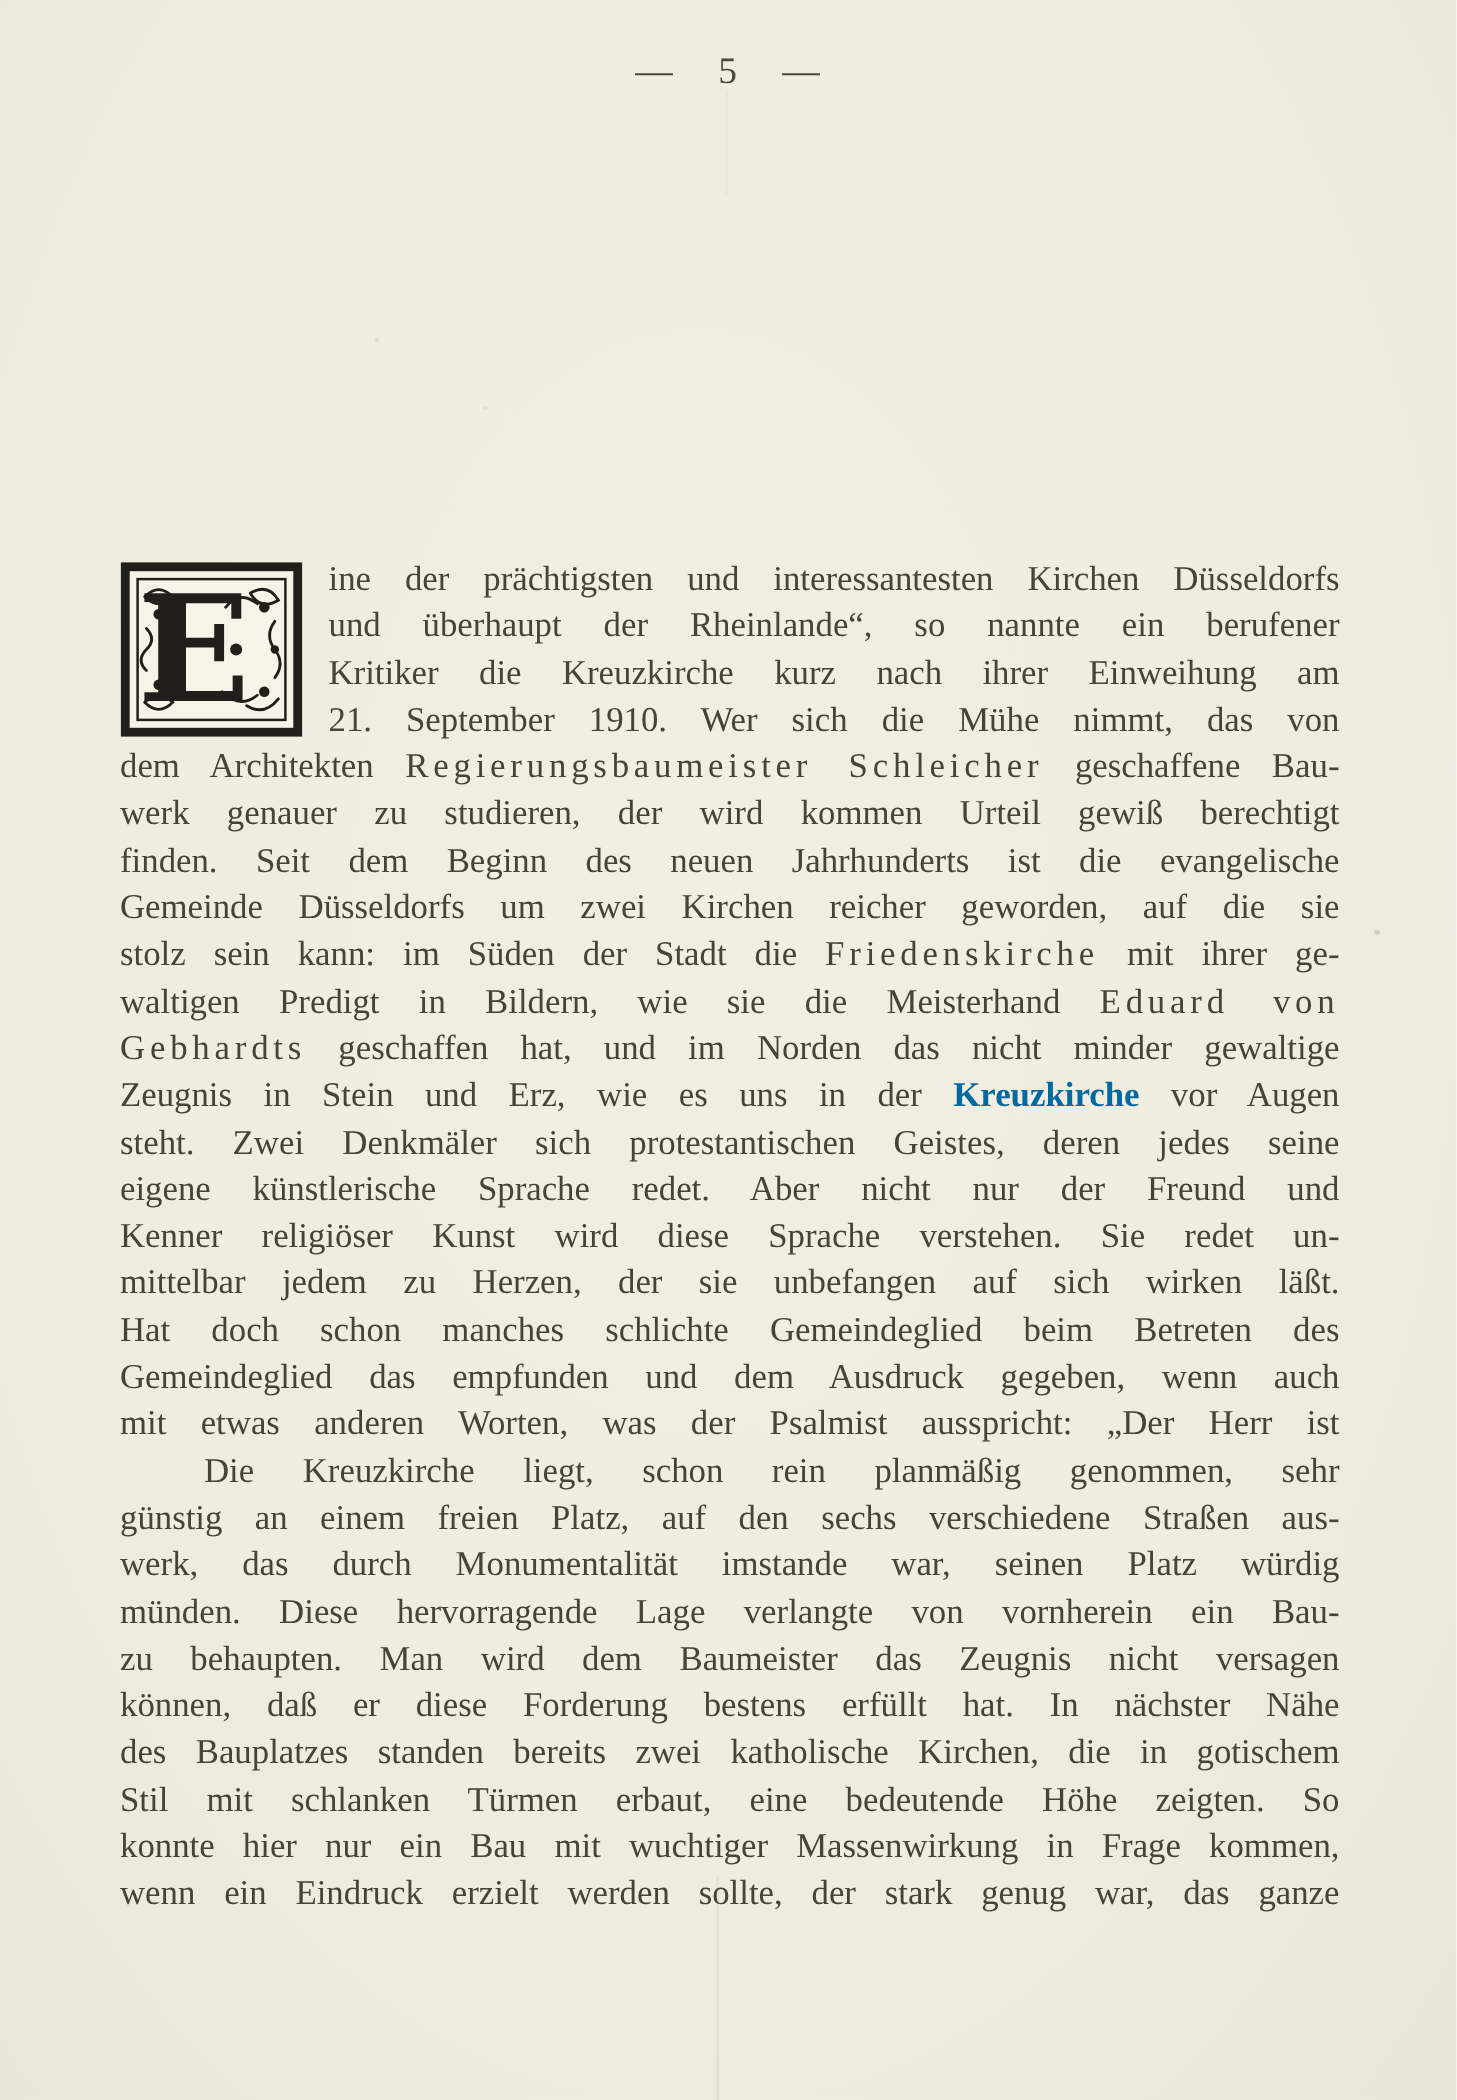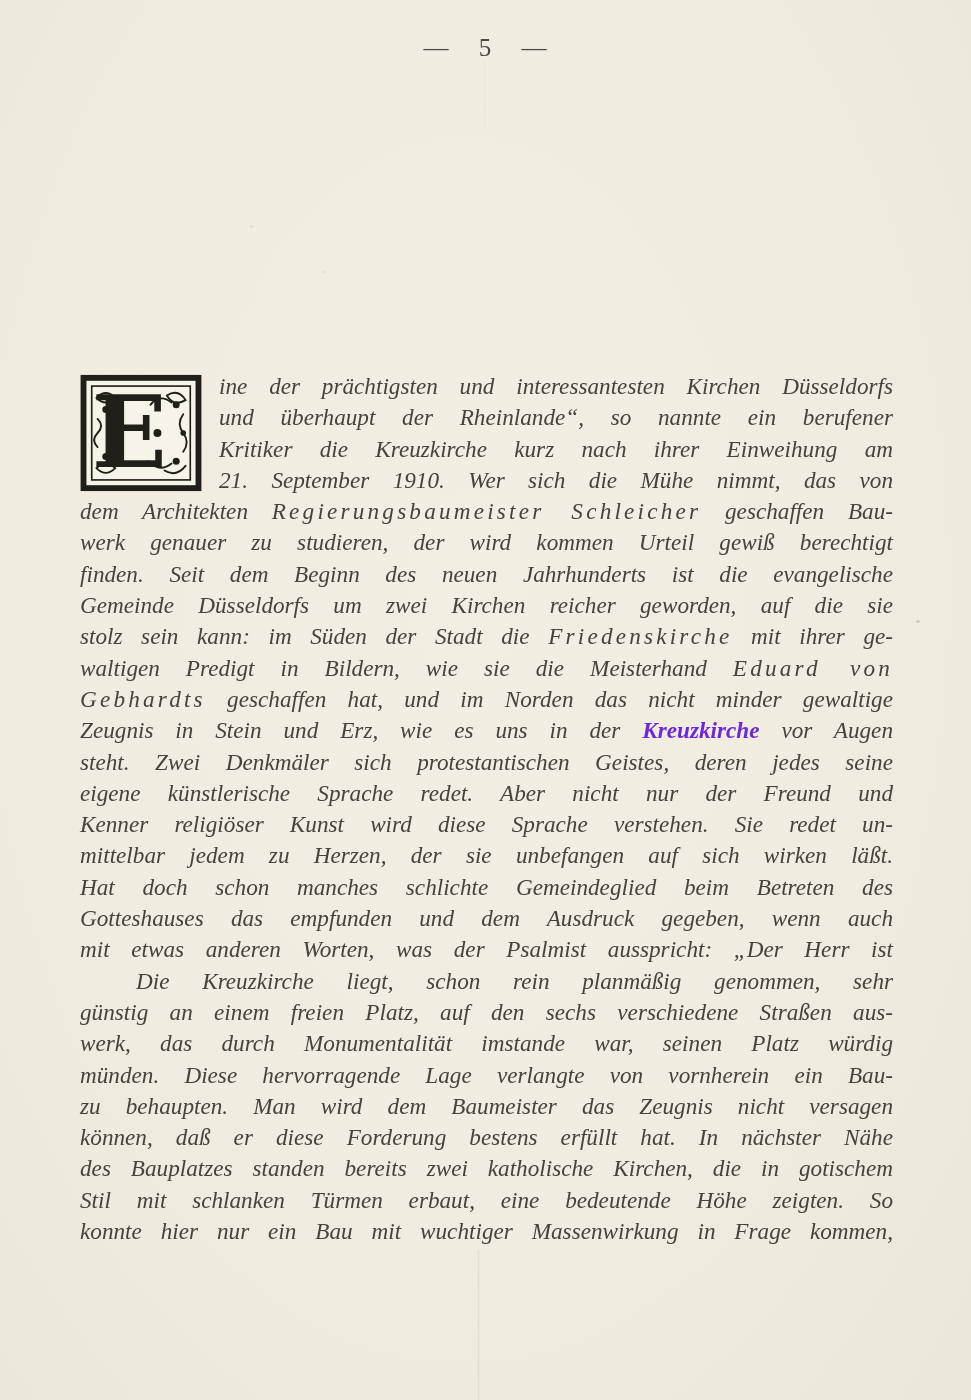--- a/index.html
+++ b/index.html
@@ -20,26 +20,25 @@
     text-rendering:optimizeLegibility;
   }
   .paragraph{margin:0;}
   .dropcap{
     float:left;width:122px;height:118px;margin:3px 17px 0 0;
   }
   .dropcap svg{display:block;width:100%;height:100%;}
   .line{
     text-align:justify;text-align-last:justify;
     white-space:normal;
-    font-style:italic;
   }
   .line.lastline{text-align-last:left;}
   .line.indent{text-indent:56px;}
   .seg-spaced{letter-spacing:3.2px;}
-  .seg-bold{font-weight:bold;color:#6d28d9;}
+  .seg-bold{font-weight:bold;color:#0369a1;}
   .speck{position:absolute;border-radius:50%;background:#b9b4a4;}
   .crease{
     position:absolute;width:3px;background:linear-gradient(to right, rgba(120,115,95,0), rgba(120,115,95,0.10), rgba(120,115,95,0));
   }
 </style>
 </head>
 <body>
 
 <div class="page-number">— 5 —</div>
 
@@ -68,46 +67,47 @@
         <circle cx="66" cy="50" r="3.4"></circle>
         <circle cx="88" cy="50" r="2.4"></circle>
       </g>
       <text x="42" y="79" text-anchor="middle" font-family="'DejaVu Serif', serif" font-weight="bold" font-size="84" fill="#211f19" class="dropcap-letter">E</text>
     </svg>
   </div>
 <div class="line"><span class="seg-normal">ine der prächtigsten und interessantesten Kirchen Düsseldorfs</span></div>
       <div class="line"><span class="seg-normal">und überhaupt der Rheinlande“, so nannte ein berufener</span></div>
       <div class="line"><span class="seg-normal">Kritiker die Kreuzkirche kurz nach ihrer Einweihung am</span></div>
       <div class="line"><span class="seg-normal">21. September 1910. Wer sich die Mühe nimmt, das von</span></div>
-      <div class="line"><span class="seg-normal">dem Architekten </span><span class="seg-spaced">Regierungsbaumeister Schleicher</span><span class="seg-normal"> geschaffen Bau-</span></div>
+      <div class="line"><span class="seg-normal">dem Architekten </span><span class="seg-spaced">Regierungsbaumeister Schleicher</span><span class="seg-normal"> geschaffene Bau-</span></div>
       <div class="line"><span class="seg-normal">werk genauer zu studieren, der wird kommen Urteil gewiß berechtigt</span></div>
       <div class="line"><span class="seg-normal">finden. Seit dem Beginn des neuen Jahrhunderts ist die evangelische</span></div>
       <div class="line"><span class="seg-normal">Gemeinde Düsseldorfs um zwei Kirchen reicher geworden, auf die sie</span></div>
       <div class="line"><span class="seg-normal">stolz sein kann: im Süden der Stadt die </span><span class="seg-spaced">Friedenskirche</span><span class="seg-normal"> mit ihrer ge-</span></div>
       <div class="line"><span class="seg-normal">waltigen Predigt in Bildern, wie sie die Meisterhand </span><span class="seg-spaced">Eduard von</span></div>
       <div class="line"><span class="seg-spaced">Gebhardts</span><span class="seg-normal"> geschaffen hat, und im Norden das nicht minder gewaltige</span></div>
       <div class="line"><span class="seg-normal">Zeugnis in Stein und Erz, wie es uns in der </span><span class="seg-bold">Kreuzkirche</span><span class="seg-normal"> vor Augen</span></div>
       <div class="line"><span class="seg-normal">steht. Zwei Denkmäler sich protestantischen Geistes, deren jedes seine</span></div>
       <div class="line"><span class="seg-normal">eigene künstlerische Sprache redet. Aber nicht nur der Freund und</span></div>
       <div class="line"><span class="seg-normal">Kenner religiöser Kunst wird diese Sprache verstehen. Sie redet un-</span></div>
       <div class="line"><span class="seg-normal">mittelbar jedem zu Herzen, der sie unbefangen auf sich wirken läßt.</span></div>
       <div class="line"><span class="seg-normal">Hat doch schon manches schlichte Gemeindeglied beim Betreten des</span></div>
-      <div class="line"><span class="seg-normal">Gotteshauses das empfunden und dem Ausdruck gegeben, wenn auch</span></div>
+      <div class="line"><span class="seg-normal">Gemeindeglied das empfunden und dem Ausdruck gegeben, wenn auch</span></div>
       <div class="line"><span class="seg-normal">mit etwas anderen Worten, was der Psalmist ausspricht: „Der Herr ist</span></div>
     </div>
     <div class="paragraph">
       <div class="line indent"><span class="seg-normal">Die Kreuzkirche liegt, schon rein planmäßig genommen, sehr</span></div>
       <div class="line"><span class="seg-normal">günstig an einem freien Platz, auf den sechs verschiedene Straßen aus-</span></div>
       <div class="line"><span class="seg-normal">werk, das durch Monumentalität imstande war, seinen Platz würdig</span></div>
       <div class="line"><span class="seg-normal">münden. Diese hervorragende Lage verlangte von vornherein ein Bau-</span></div>
       <div class="line"><span class="seg-normal">zu behaupten. Man wird dem Baumeister das Zeugnis nicht versagen</span></div>
       <div class="line"><span class="seg-normal">können, daß er diese Forderung bestens erfüllt hat. In nächster Nähe</span></div>
       <div class="line"><span class="seg-normal">des Bauplatzes standen bereits zwei katholische Kirchen, die in gotischem</span></div>
       <div class="line"><span class="seg-normal">Stil mit schlanken Türmen erbaut, eine bedeutende Höhe zeigten. So</span></div>
       <div class="line"><span class="seg-normal">konnte hier nur ein Bau mit wuchtiger Massenwirkung in Frage kommen,</span></div>
+      <div class="line"><span class="seg-normal">wenn ein Eindruck erzielt werden sollte, der stark genug war, das ganze</span></div>
     </div>
   </div>
 
 <div class="speck" style="left:916px;top:620px;width:4px;height:3px;opacity:.55;"></div>
 <div class="speck" style="left:250px;top:225px;width:3px;height:3px;opacity:.30;"></div>
 <div class="speck" style="left:322px;top:271px;width:3px;height:2px;opacity:.25;"></div>
 <div class="crease" style="left:477px;top:1250px;height:150px;"></div>
 <div class="crease" style="left:483px;top:60px;height:70px;opacity:.5;"></div>
 
 </body></html>

